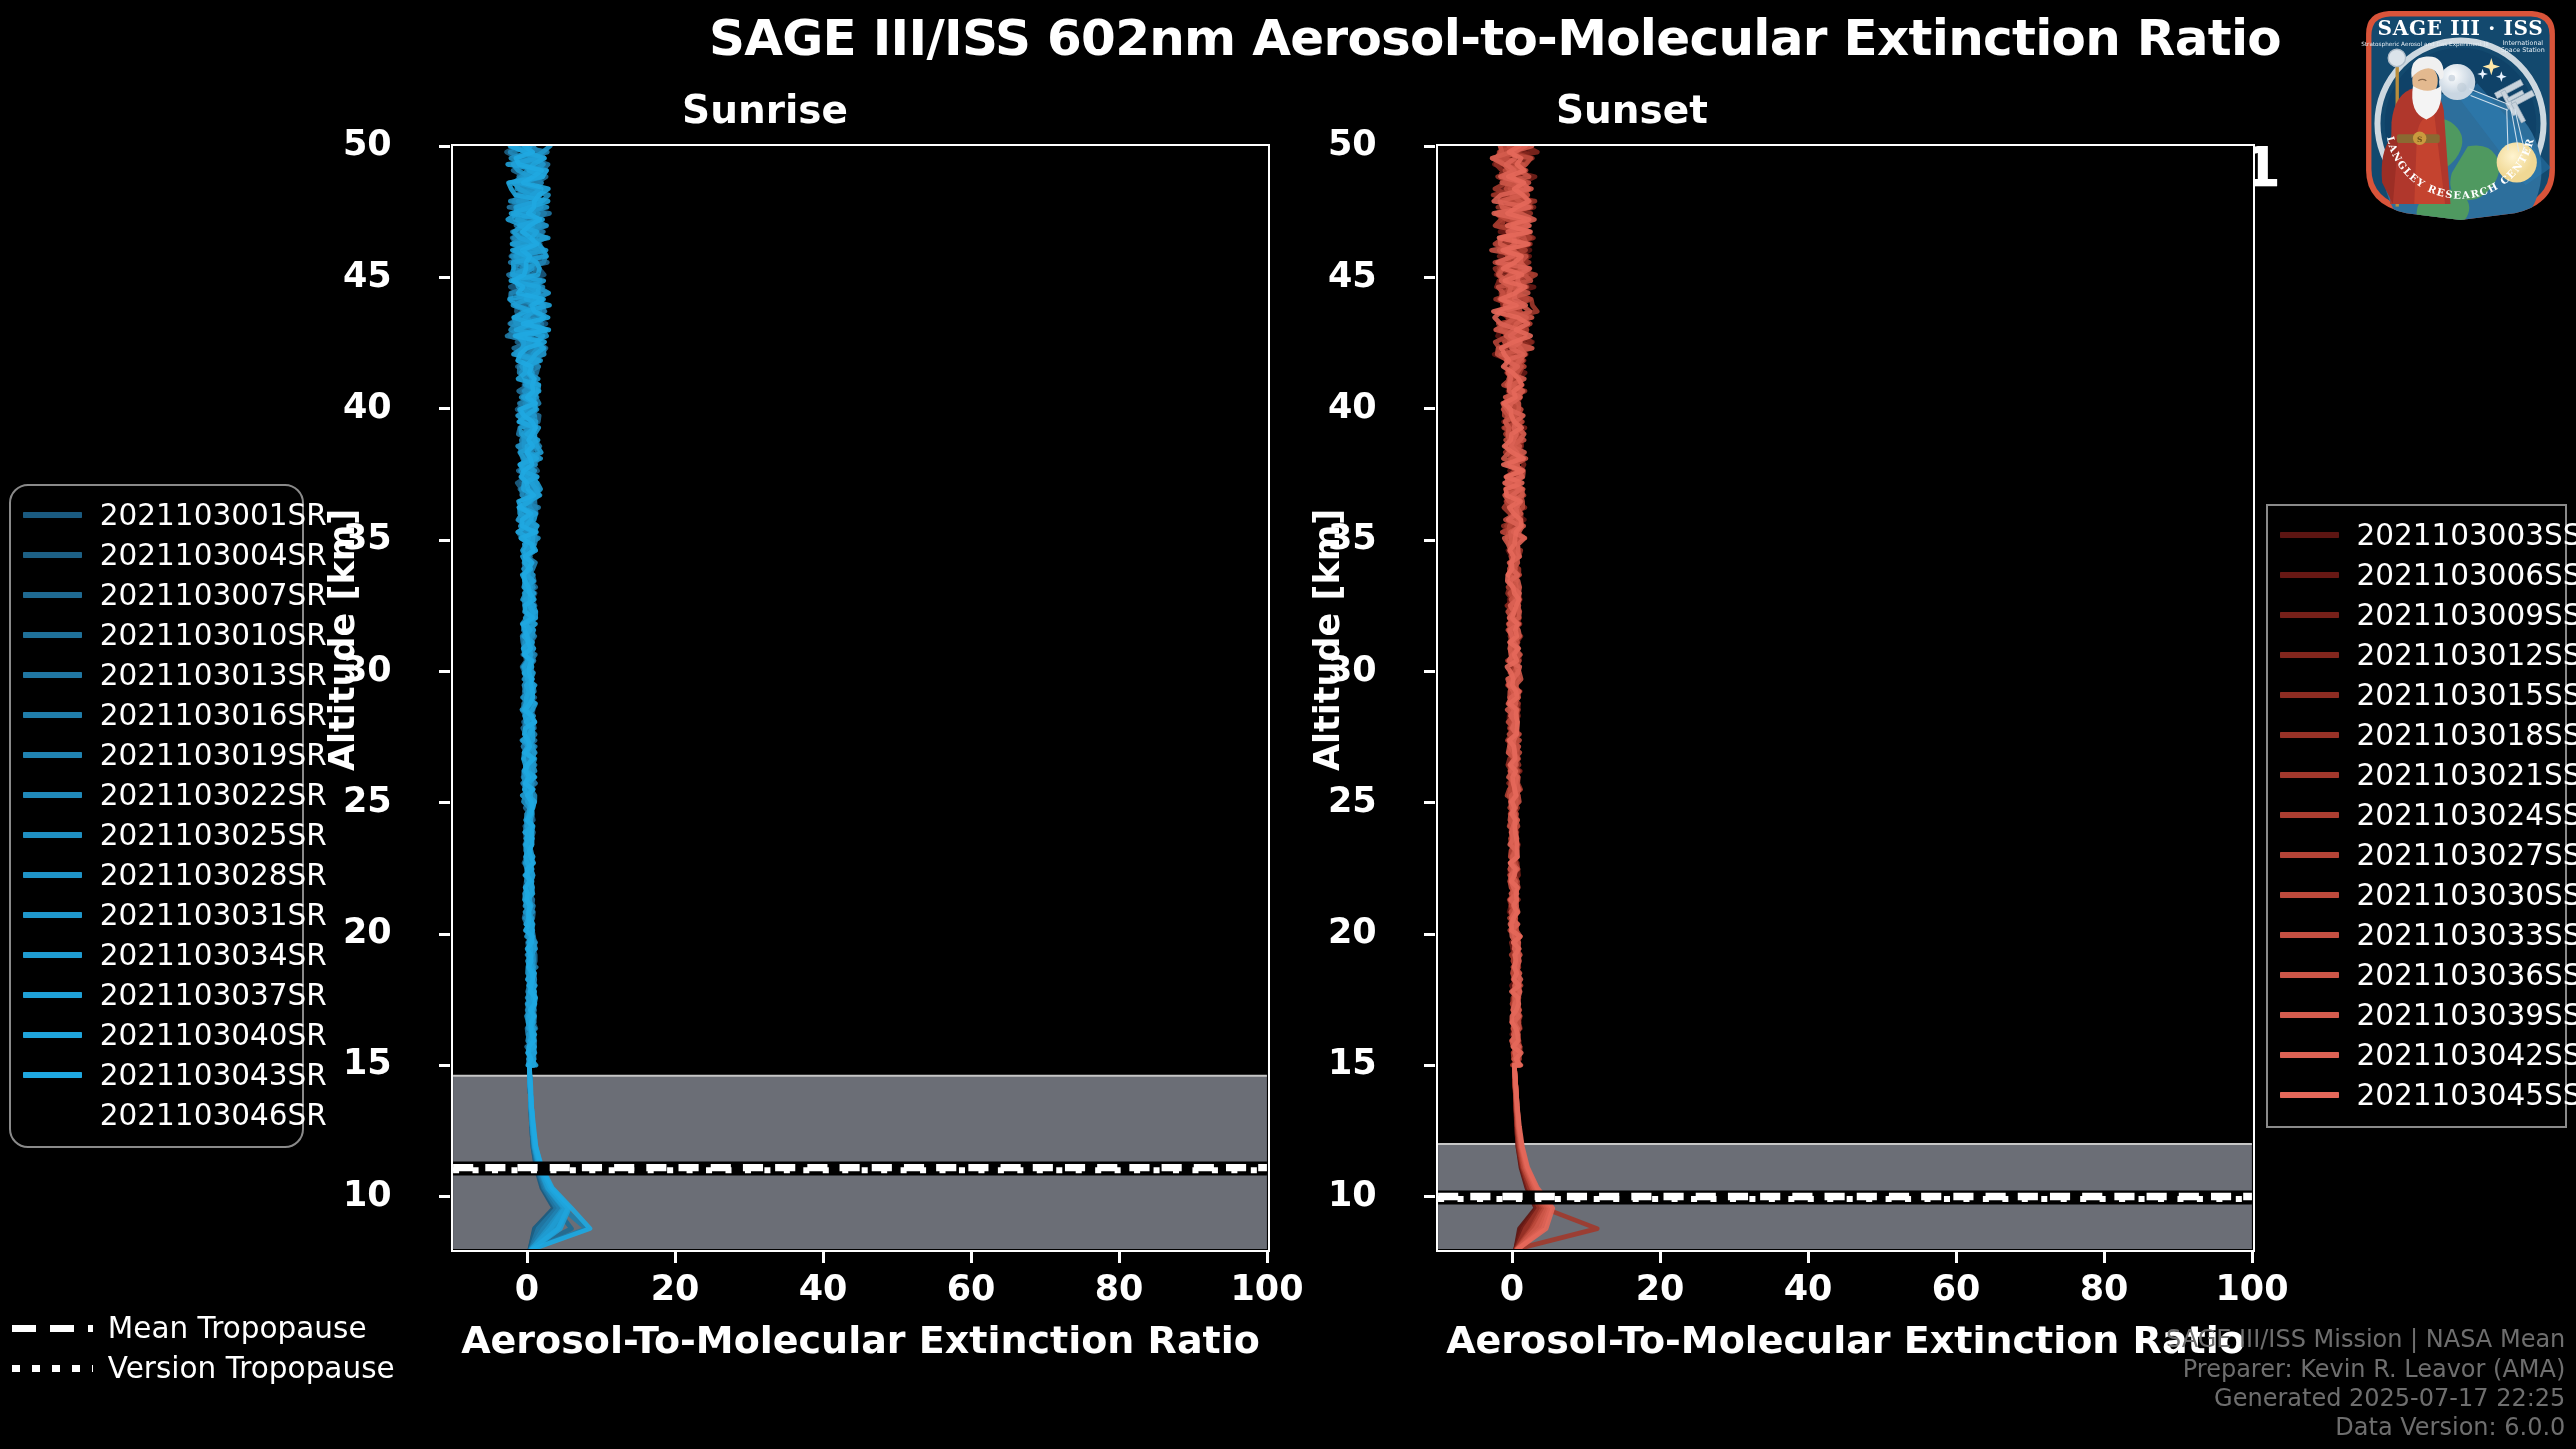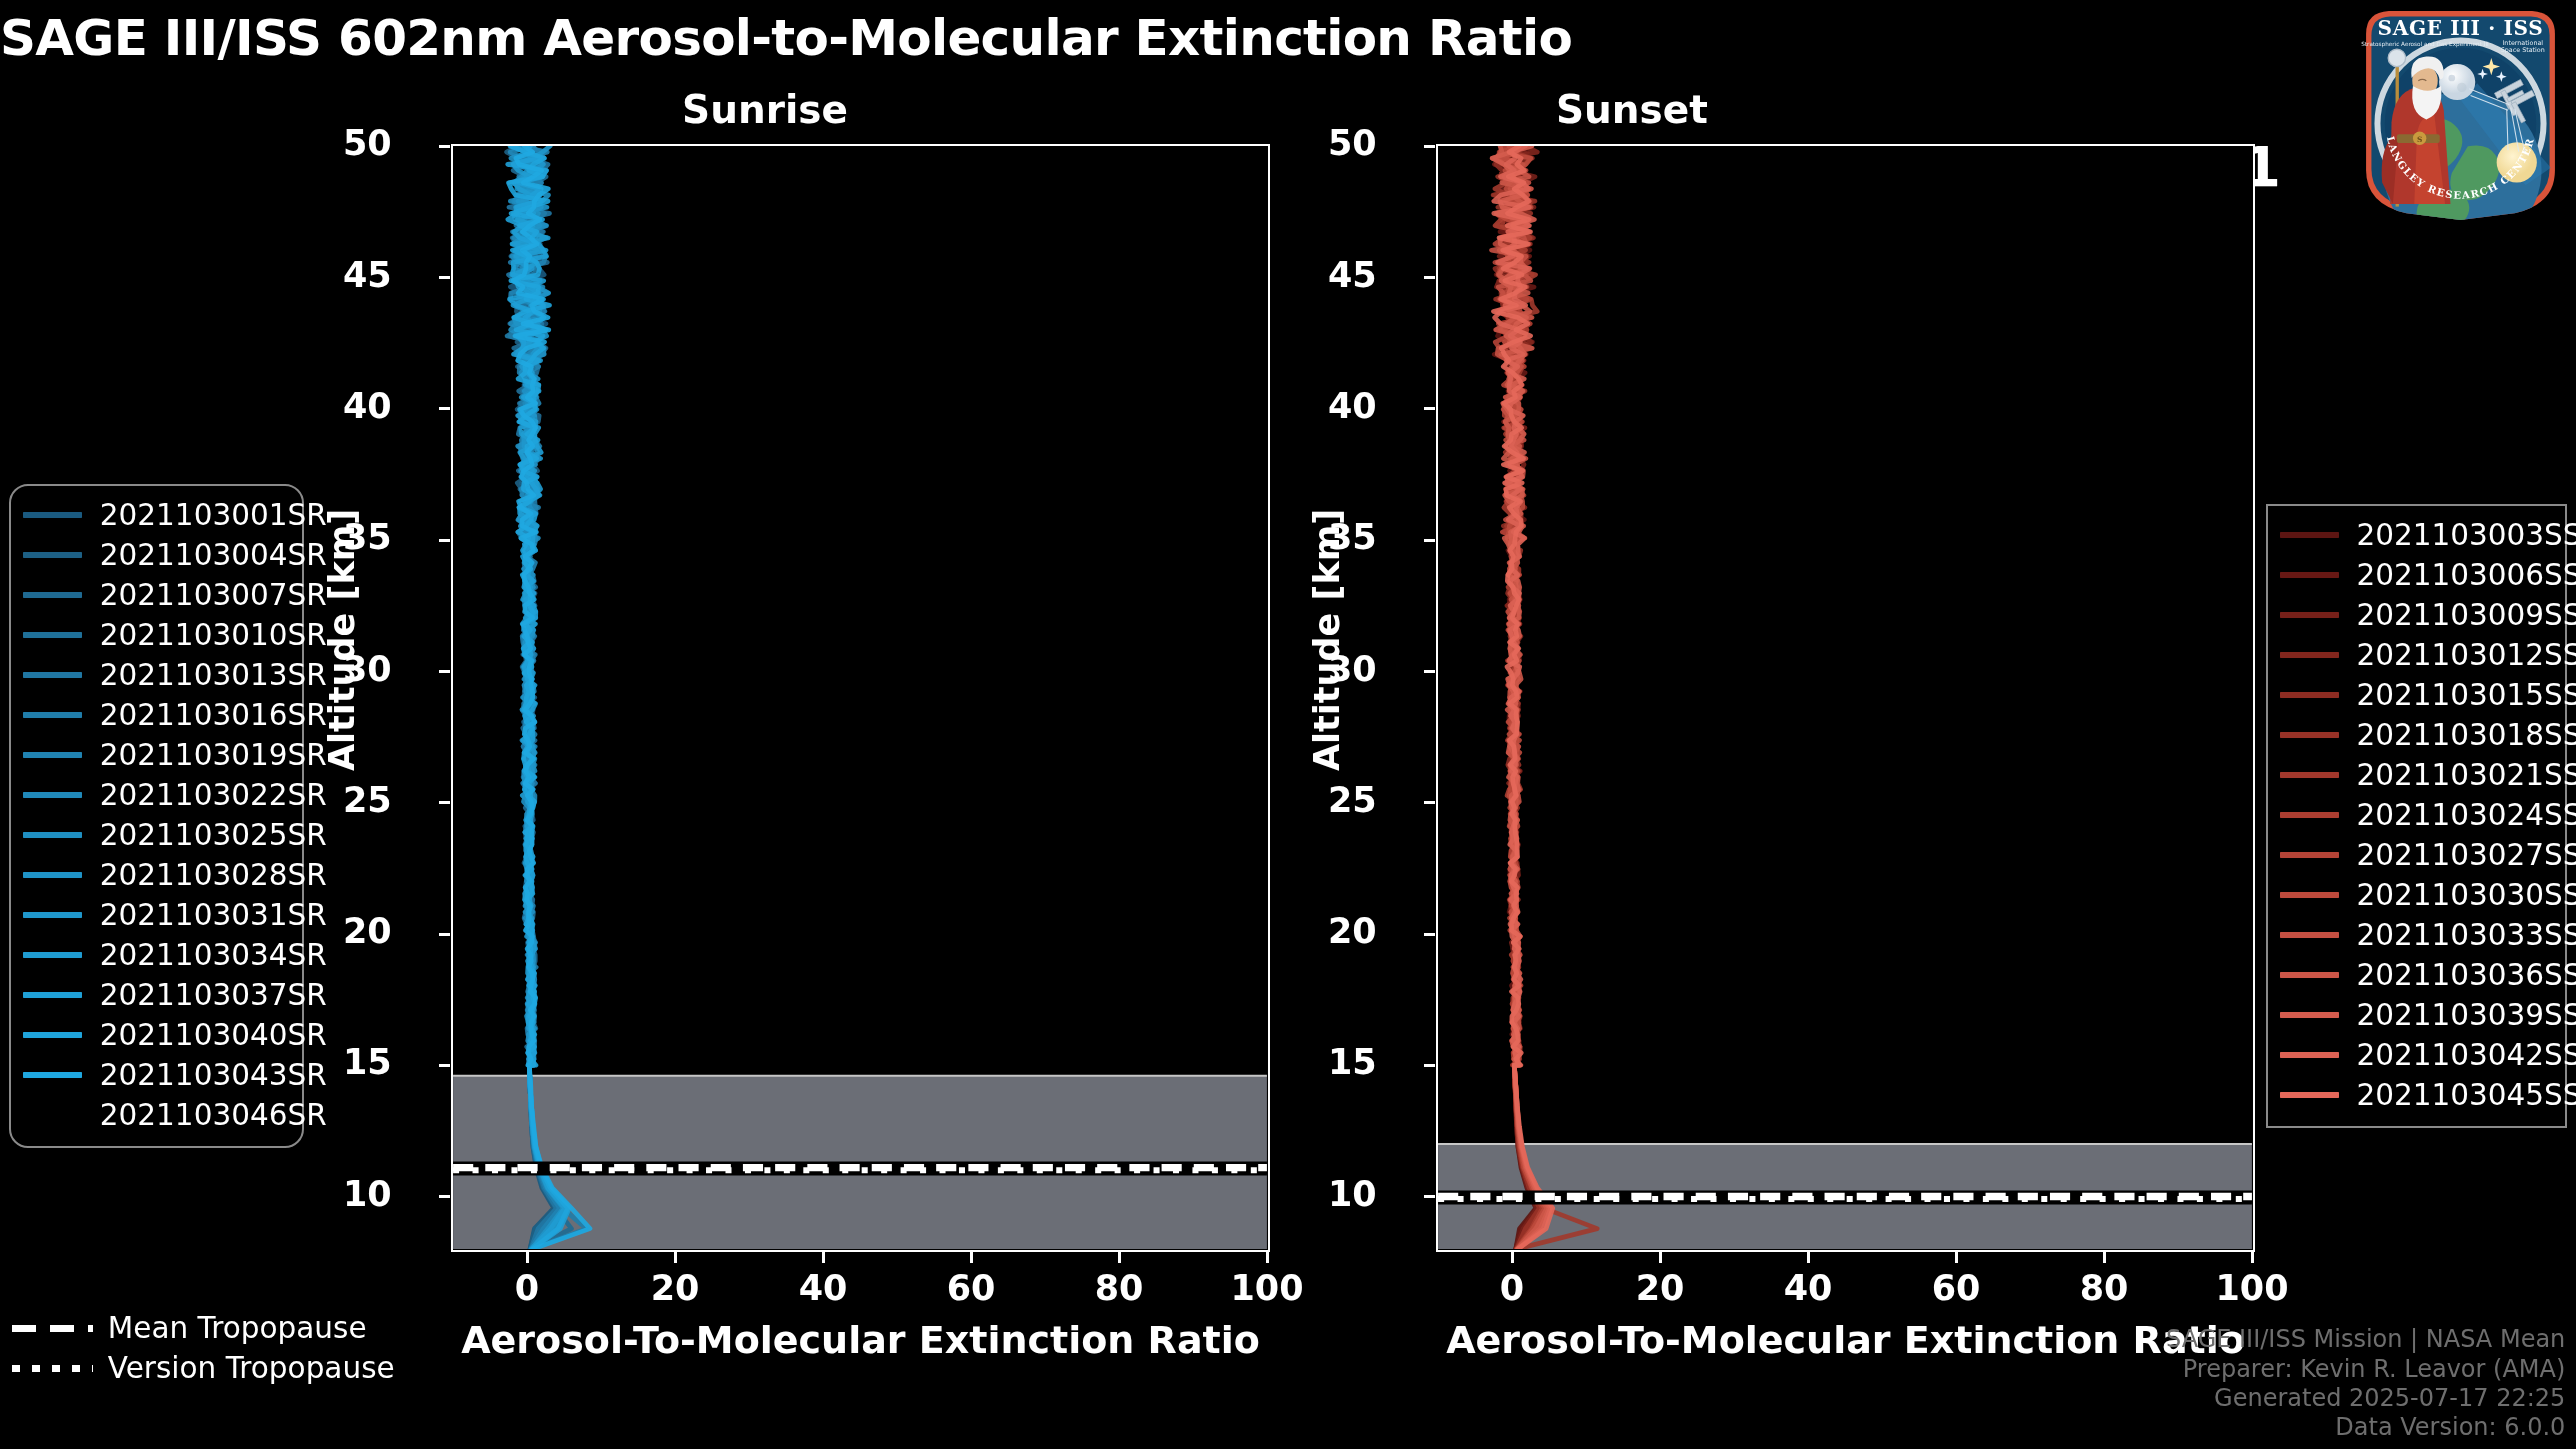--- a/index.html
+++ b/index.html
@@ -3,21 +3,21 @@
 <meta charset="utf-8">
 <style>
   html,body{margin:0;padding:0;background:#000;}
   body{width:2576px;height:1449px;position:relative;overflow:hidden;
        font-family:"DejaVu Sans","Liberation Sans",sans-serif;color:#fff;}
 
   .abs{position:absolute;}
 
   
   #main-title{
-    left:0;top:9.4px;width:2281px;text-align:left;
+    left:0;top:9.4px;width:2281px;text-align:right;
     font-size:50px;font-weight:bold;letter-spacing:-0.7px;
     font-family:"DejaVu Sans","Liberation Sans",sans-serif;
   }
   #sub-title{
     left:0;top:86px;width:2281px;text-align:right;
     font-size:56px;font-weight:bold;margin-top:48px;
   }
   #sunrise-label{
     left:564px;top:87px;width:402px;text-align:center;
     font-size:39px;font-weight:bold;

